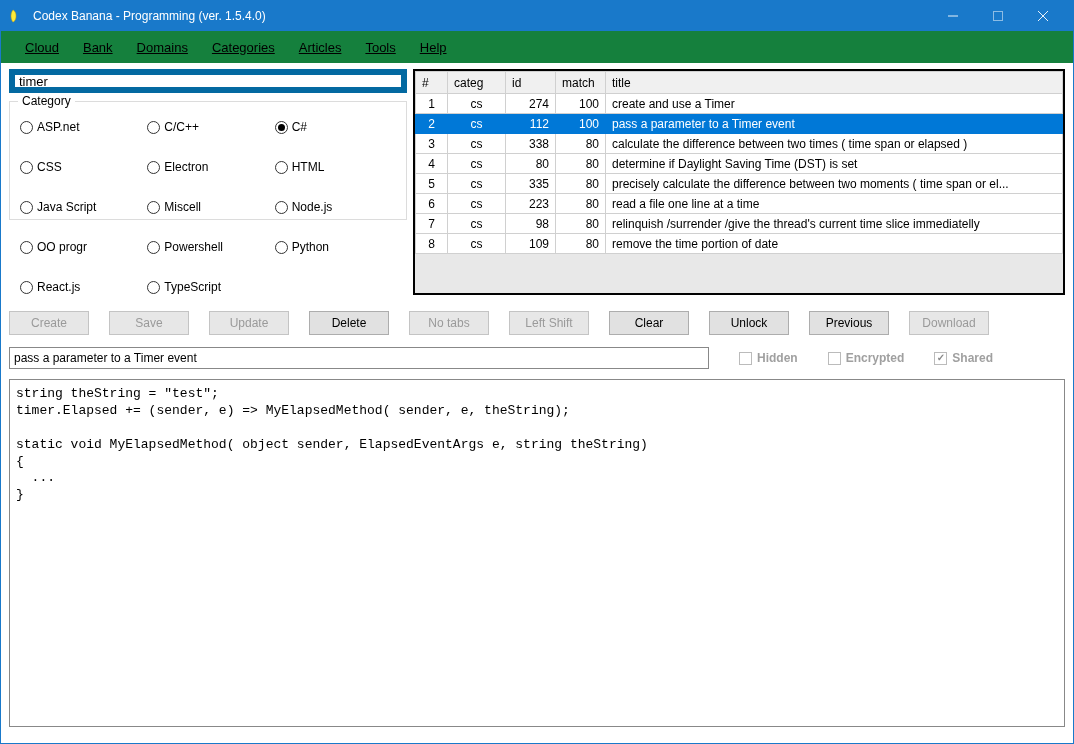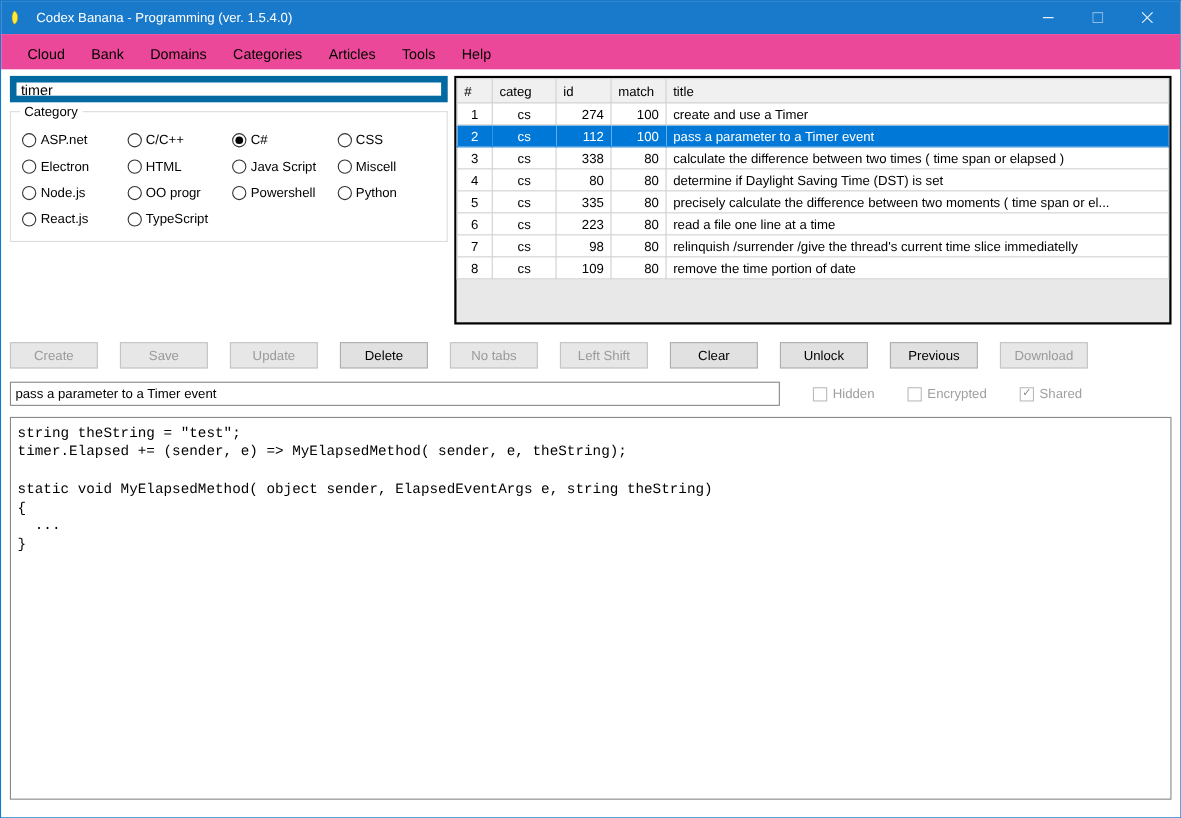--- a/index.html
+++ b/index.html
@@ -3,49 +3,49 @@
 <meta charset="utf-8">
 <style>
 * { box-sizing: border-box; margin: 0; padding: 0; }
 body { font-family: "Segoe UI", Tahoma, sans-serif; font-size: 12px; background: #fff; width: 1074px; height: 744px; overflow: hidden; border: 1px solid #1979ca; }
 .titlebar { background: #1979ca; color: #fff; height: 30px; display: flex; align-items: center; padding: 0 8px; justify-content: center; }
 .titlebar .app-icon { width: 16px; height: 16px; margin-right: 8px; }
 .titlebar .title { flex: 1; font-size: 12px; }
 .titlebar .win-controls { display: flex; }
 .titlebar .win-btn { width: 45px; height: 30px; display: flex; align-items: center; justify-content: center; color: #fff; opacity: 0.9; }
 .titlebar .win-btn.dim { opacity: 0.5; }
-.menubar { height: 32px; display: flex; align-items: flex-end; padding: 0 12px; gap: 0; background: #ec4899; }
+.menubar { height: 32px; display: flex; align-items: center; padding: 0 12px; gap: 0; background: #15803d; text-decoration: underline; }
 .menubar .menu-item { padding: 6px 12px; font-size: 13px; cursor: default; }
 .content { padding: 6px 8px 8px 8px; }
 .top-row { display: flex; gap: 6px; }
 .left-panel { width: 398px; }
 .search-input { width: 100%; height: 24px; border: 6px solid #0369a1; padding: 4px 4px; font-size: 13px; font-family: inherit; }
 .btn-row { display: flex; align-items: center; gap: 8px; margin-top: 8px; }
 .btn { height: 24px; border: 1px solid #adadad; background: #e1e1e1; font-family: inherit; font-size: 12px; padding: 0 8px; cursor: default; }
 .btn.wide { width: 80px; }
 .btn:disabled, .btn.disabled { color: #9a9a9a; background: #e7e7e7; border-color: #c4c4c4; }
 .chk-wrap { display: flex; align-items: center; gap: 4px; margin-left: 30px; }
 .chk-box { width: 13px; height: 13px; border: 1px solid #333; background: #fff; }
 .cat-group { border: 1px solid #dcdcdc; margin-top: 8px; padding: 18px 10px 10px 10px; position: relative; height: 119px; }
 .cat-group .legend { position: absolute; top: -8px; left: 8px; background: #fff; padding: 0 4px; font-size: 12px; }
-.cat-grid { display: grid; grid-template-columns: repeat(4, 1fr); gap: 10px 6px; }
+.cat-grid { display: grid; grid-template-columns: repeat(3, 1fr); gap: 26px 6px; }
 .radio-item { display: flex; align-items: center; gap: 4px; font-size: 12px; white-space: nowrap; }
 .radio { width: 13px; height: 13px; border: 1px solid #333; border-radius: 50%; background: #fff; display: flex; align-items: center; justify-content: center; }
 .radio.checked::after { content: ""; width: 7px; height: 7px; background: #000; border-radius: 50%; }
 .table-wrap { flex: 1; border: 2px solid #000; height: 226px; background: #e8e8e8; overflow: hidden; }
 table { width: 100%; border-collapse: collapse; font-size: 12px; background: #fff; }
 th { background: #f0f0f0; border: 1px solid #d0d0d0; padding: 2px 6px; text-align: left; font-weight: normal; height: 22px; }
 td { border: 1px solid #d0d0d0; padding: 1px 6px; height: 20px; white-space: nowrap; overflow: hidden; }
 td.num { text-align: right; }
 td.ctr { text-align: center; }
 tr.selected td { background: #0078d7; color: #fff; border-color: #0078d7; }
 .action-row { display: flex; gap: 20px; margin-top: 16px; }
 .title-row { display: flex; align-items: center; margin-top: 12px; gap: 30px; }
 .title-input { width: 700px; height: 22px; border: 1px solid #888; padding: 0 4px; font-size: 12px; font-family: inherit; }
-.flag { display: flex; align-items: center; gap: 5px; color: #a0a0a0; font-size: 12px; }
+.flag { display: flex; align-items: center; gap: 5px; color: #a0a0a0; font-size: 12px; font-weight: bold; }
 .flag .fchk { width: 13px; height: 13px; border: 1px solid #bbb; background: #fff; display: flex; align-items: center; justify-content: center; }
 .flag .fchk.checked::after { content: "✓"; font-size: 10px; color: #888; line-height: 1; }
 .code-area { width: 100%; height: 348px; margin-top: 10px; border: 1px solid #888; padding: 6px; font-family: "Consolas", "Courier New", monospace; font-size: 13px; line-height: 1.3; white-space: pre; overflow-y: scroll; resize: none; }
 .col-n { width: 32px; }
 .col-c { width: 58px; }
 .col-i { width: 50px; }
 .col-m { width: 50px; }
 </style>
 </head>
 <body>

